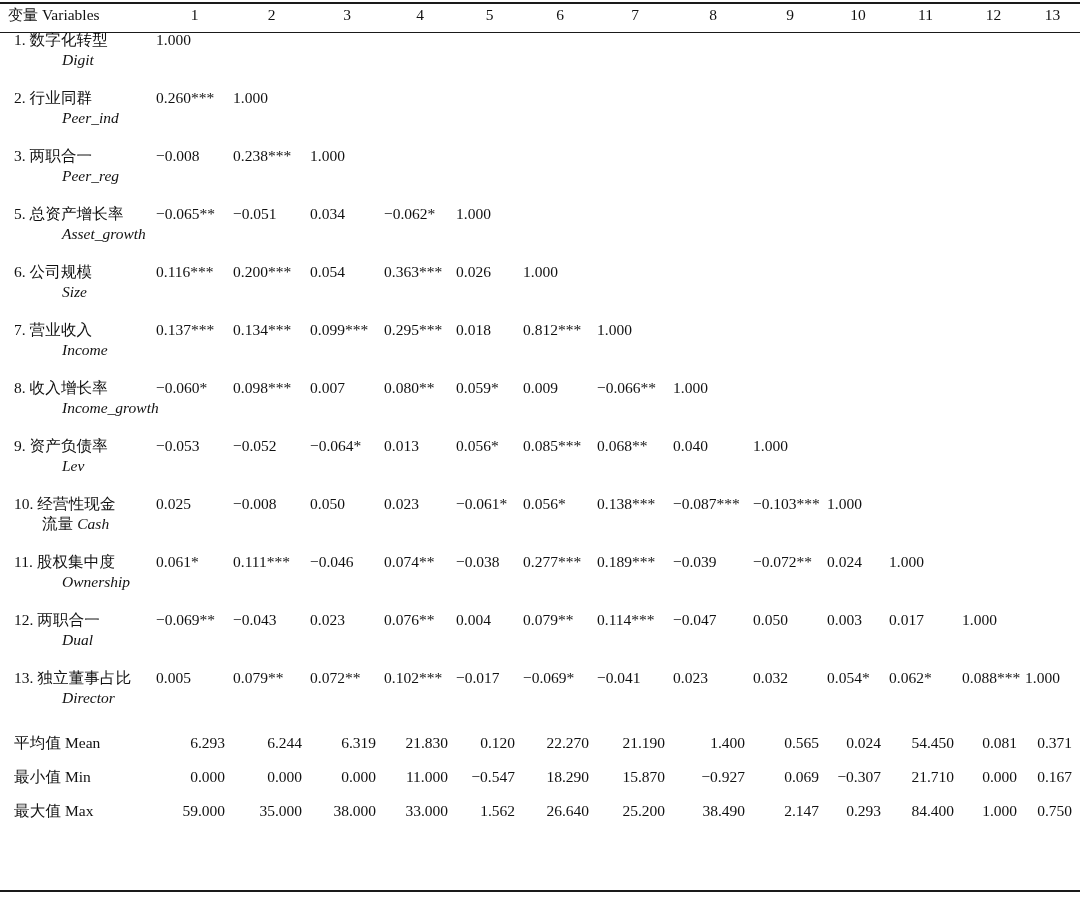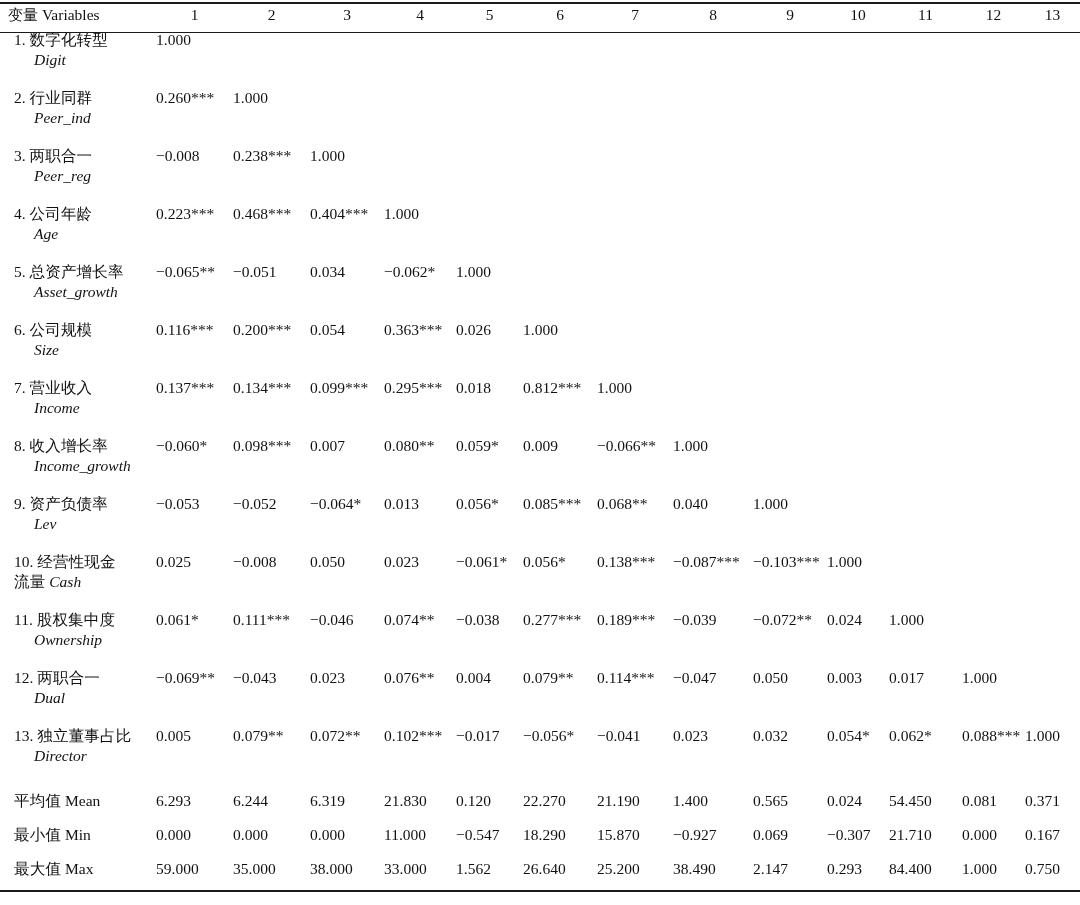--- a/index.html
+++ b/index.html
@@ -97,40 +97,41 @@
     letter-spacing: 0.2px;
   }
   td.rowlabel .en {
     font-style: italic;
     font-family: "Liberation Serif", serif;
     font-size: 15.5px;
   }
   td.rowlabel .line2 {
     display: block;
     padding-left: 20px;
+    margin-left: 28px;
   }
   td.rowlabel .line2.noindent {
     padding-left: 0px;
   }
 
   td.val {
     text-align: left;
     white-space: nowrap;
     font-variant-numeric: lining-nums;
   }
   td.val.empty { }
 
   
   tr.corr-row td { height: 57px; }
   tr.corr-row td.val { padding-top: 1px; }
 
   
   tr.stat-row td { height: 33px; line-height: 33px; }
   tr.stat-row td.rowlabel { line-height: 33px; }
-  tr.stat-row td.val { padding-right: 8px; }
+  tr.stat-row td.val { text-align: right; padding-right: 8px; }
   tr.stat-row td.rowlabel .cn {
     font-family: "DejaVu Sans", "Liberation Sans", sans-serif;
   }
   tr.stat-row td.rowlabel .en {
     font-style: normal;
   }
 
   
   col.c-label { width: 156px; }
   col.c1  { width: 77px; }
@@ -236,36 +237,20 @@
           <td class="val empty"></td>
           <td class="val empty"></td>
           <td class="val empty"></td>
           <td class="val empty"></td>
           <td class="val empty"></td>
           <td class="val empty"></td>
           <td class="val empty"></td>
           <td class="val empty"></td>
         </tr>
         <tr class="corr-row">
-          <td class="rowlabel"><span><span class="idx">4.</span> <span class="cn">公司年龄</span></span><span class="line2"><span class="en">Age</span></span></td>
-          <td class="val">0.223***</td>
-          <td class="val">0.468***</td>
-          <td class="val">0.404***</td>
-          <td class="val">1.000</td>
-          <td class="val empty"></td>
-          <td class="val empty"></td>
-          <td class="val empty"></td>
-          <td class="val empty"></td>
-          <td class="val empty"></td>
-          <td class="val empty"></td>
-          <td class="val empty"></td>
-          <td class="val empty"></td>
-          <td class="val empty"></td>
-        </tr>
-        <tr class="corr-row">
           <td class="rowlabel"><span><span class="idx">5.</span> <span class="cn">总资产增长率</span></span><span class="line2"><span class="en">Asset_growth</span></span></td>
           <td class="val">−0.065**</td>
           <td class="val">−0.051</td>
           <td class="val">0.034</td>
           <td class="val">−0.062*</td>
           <td class="val">1.000</td>
           <td class="val empty"></td>
           <td class="val empty"></td>
           <td class="val empty"></td>
           <td class="val empty"></td>
@@ -386,21 +371,21 @@
           <td class="val">1.000</td>
           <td class="val empty"></td>
         </tr>
         <tr class="corr-row">
           <td class="rowlabel"><span><span class="idx">13.</span> <span class="cn">独立董事占比</span></span><span class="line2"><span class="en">Director</span></span></td>
           <td class="val">0.005</td>
           <td class="val">0.079**</td>
           <td class="val">0.072**</td>
           <td class="val">0.102***</td>
           <td class="val">−0.017</td>
-          <td class="val">−0.056*</td>
+          <td class="val">−0.069*</td>
           <td class="val">−0.041</td>
           <td class="val">0.023</td>
           <td class="val">0.032</td>
           <td class="val">0.054*</td>
           <td class="val">0.062*</td>
           <td class="val">0.088***</td>
           <td class="val">1.000</td>
         </tr>
         <tr class="stat-row">
           <td class="rowlabel"><span class="cn">平均值</span> <span class="en">Mean</span></td>

